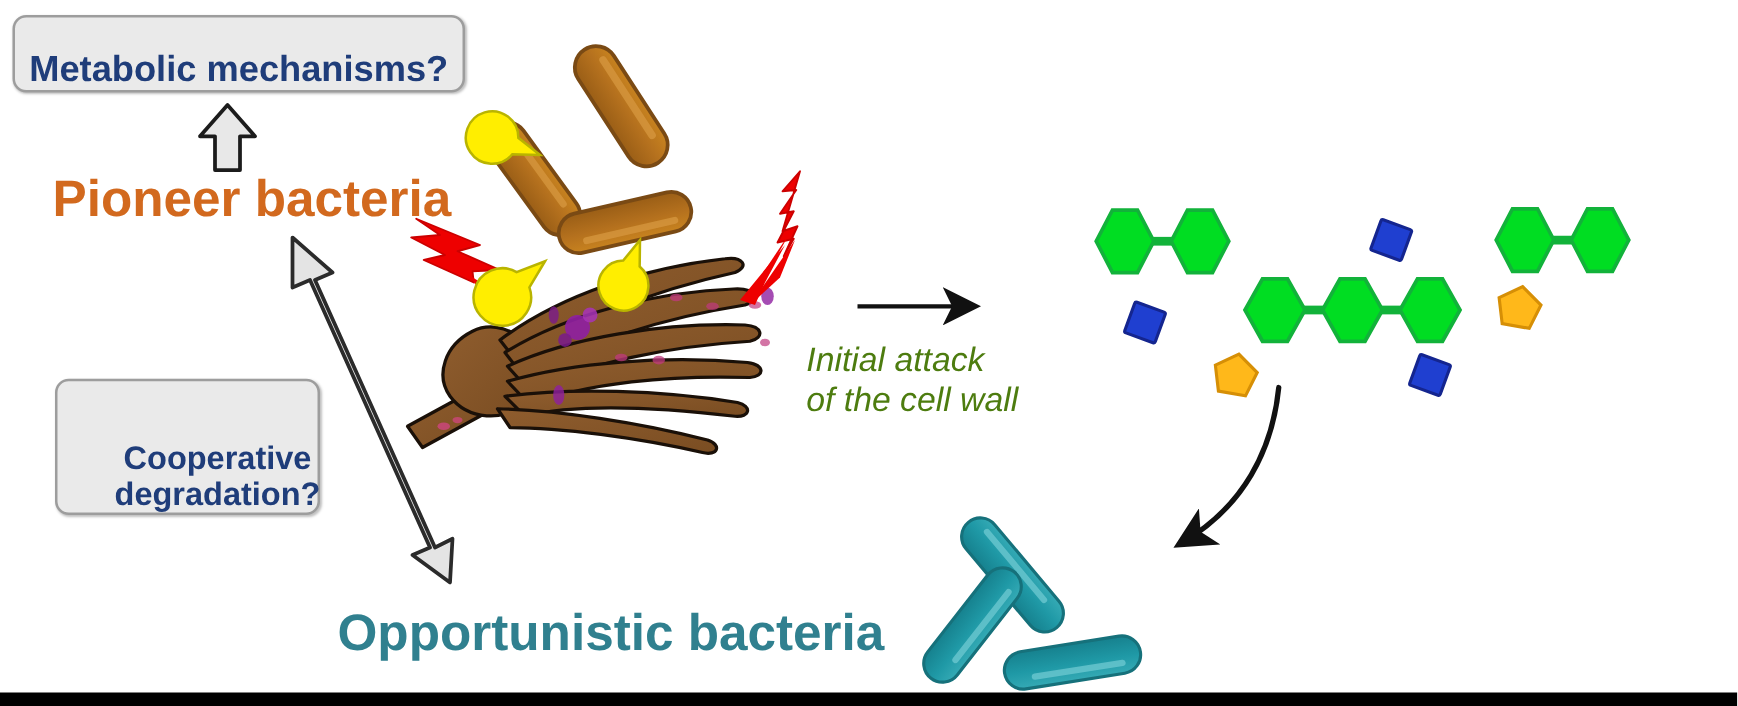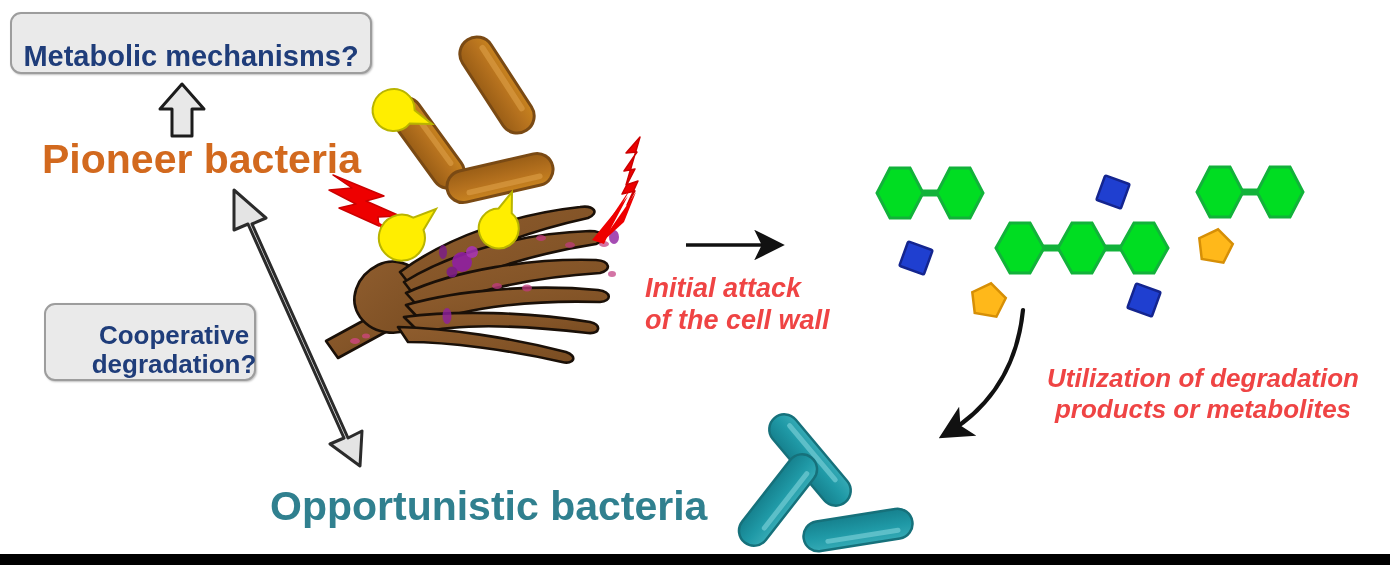--- a/index.html
+++ b/index.html
@@ -44,21 +44,21 @@
     left: 10px;
     top: 12px;
     width: 362px;
     height: 62px;
     font-size: 29px;
   }
   #cooperative-box {
     left: 44px;
     top: 303px;
     width: 212px;
-    height: 78px;
+    height: 109px;
     font-size: 26px;
     padding-left: 48px;
   }
   .grouplabel {
     position: absolute;
     font-weight: bold;
     white-space: nowrap;
   }
   #pioneer-label {
     left: 42px;
@@ -69,22 +69,22 @@
   }
   #opportunistic-label {
     left: 270px;
     top: 483px;
     font-size: 41px;
     color: #30808f;
   }
   .caption {
     position: absolute;
     font-style: italic;
-    font-weight: 700;
-    color: #ef4444;
+    font-weight: 400;
+    color: #4d7c0f;
     line-height: 1.2;
     white-space: nowrap;
   }
   #caption-initial-attack {
     left: 645px;
     top: 272px;
     font-size: 27px;
   }
   #caption-utilization {
     left: 1047px;
@@ -294,18 +294,14 @@
 
   <div class="grouplabel" id="pioneer-label">Pioneer bacteria</div>
 
   <div class="grouplabel" id="opportunistic-label">Opportunistic bacteria</div>
 
   <div class="caption" id="caption-initial-attack">
     <span>Initial attack</span><br>
     <span>of the cell wall</span>
   </div>
 
-  <div class="caption" id="caption-utilization">
-    <span>Utilization of degradation</span><br>
-    <span>products or metabolites</span>
-  </div>
 
 </div>
 
 </body></html>

